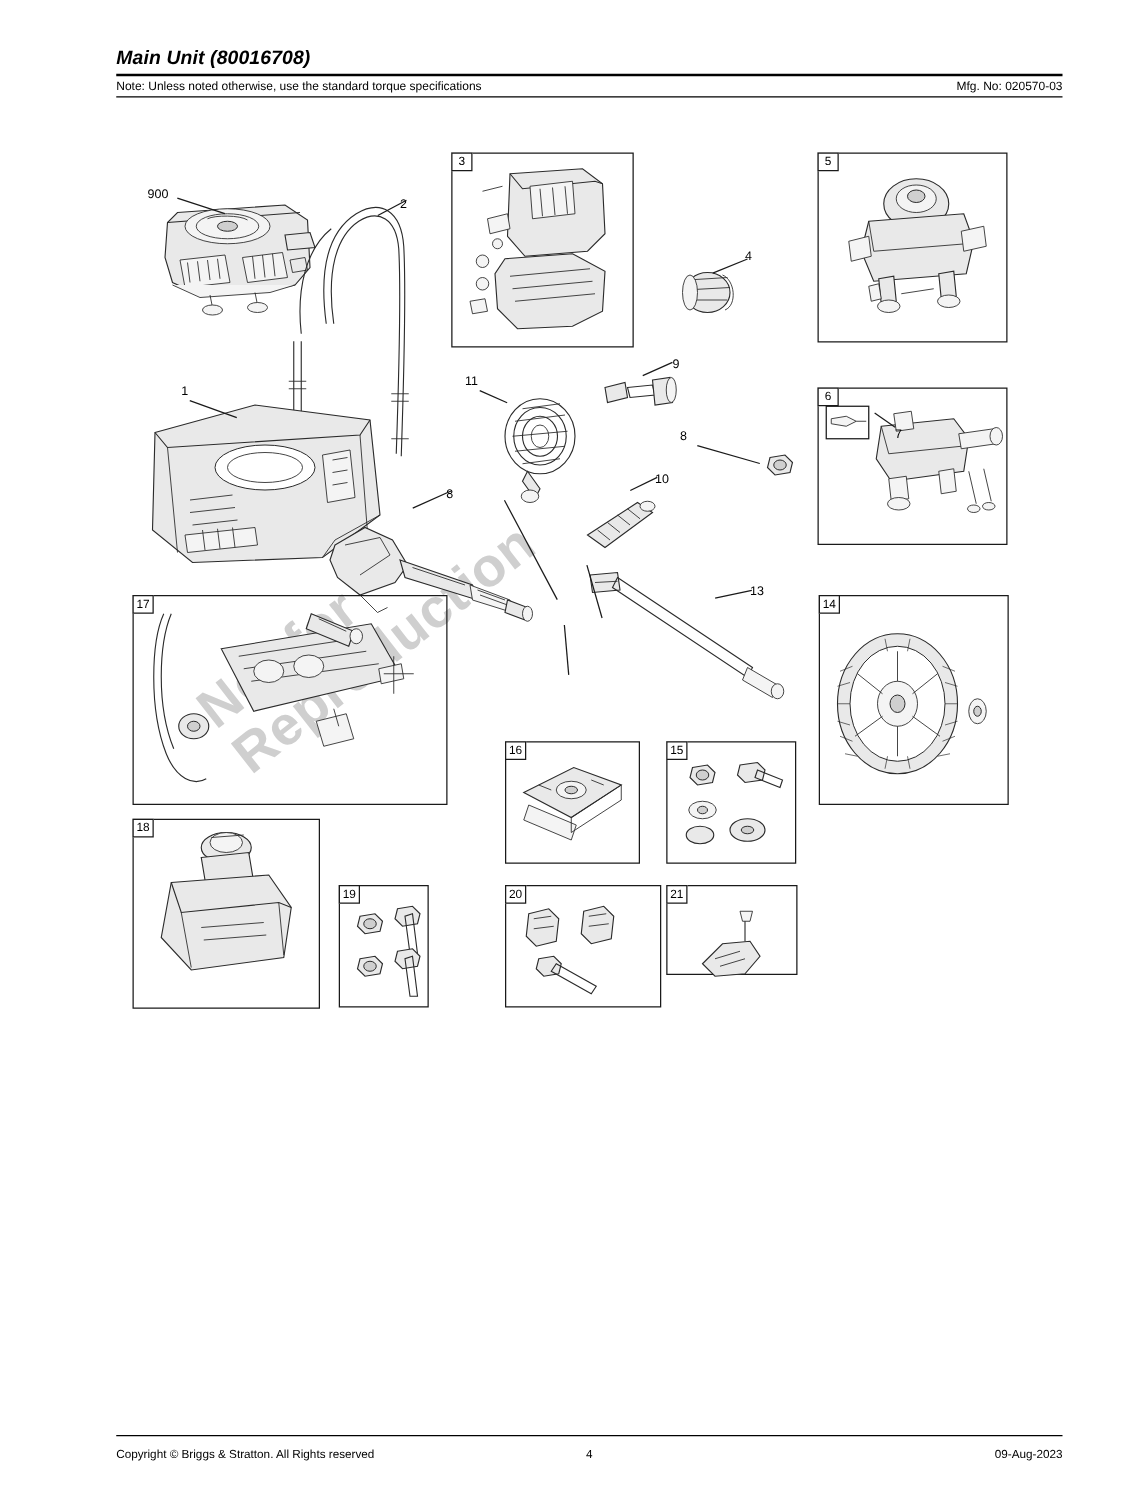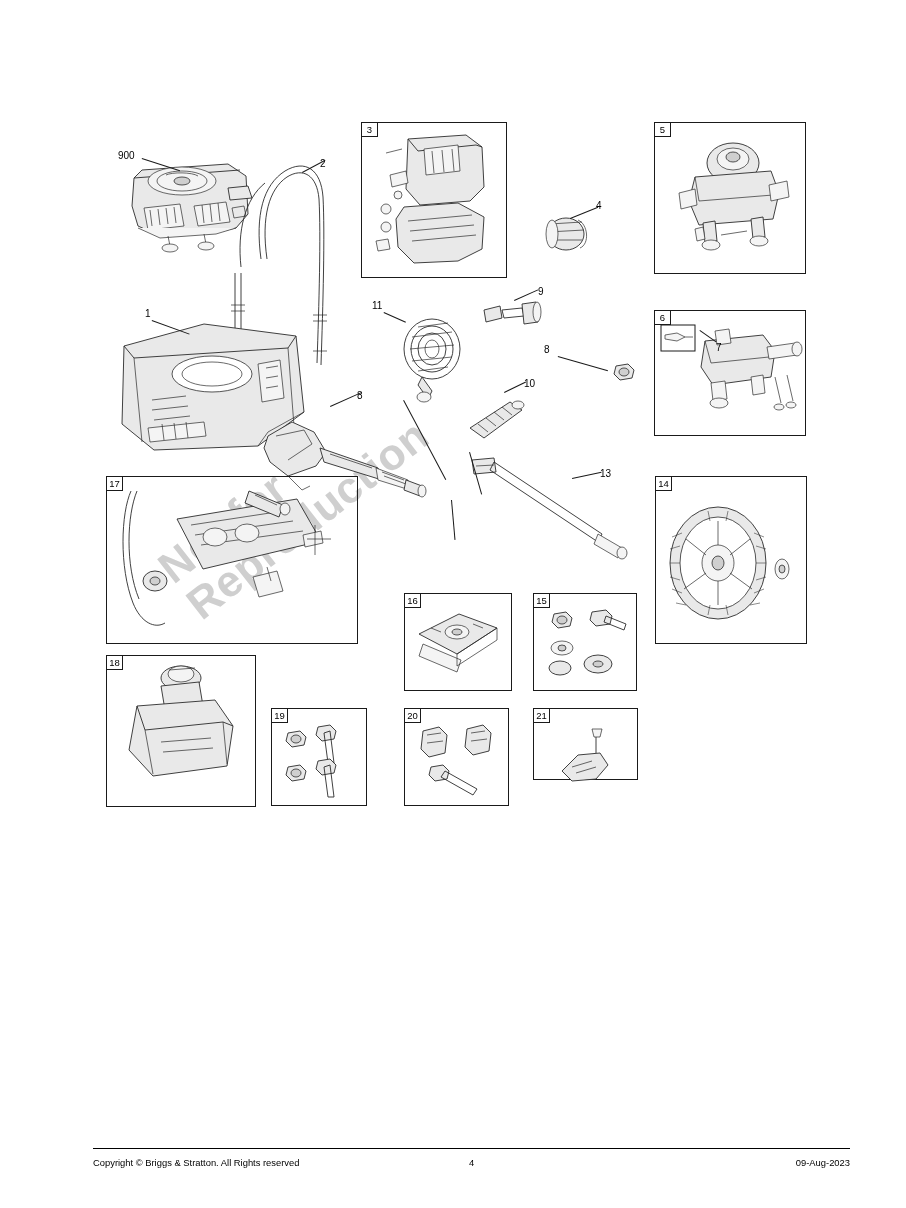--- a/index.html
+++ b/index.html
@@ -146,20 +146,29 @@
   .lnf2 { fill: #f4f4f4; stroke: #2b2b2b; stroke-width: 0.7; }
   .lnd { fill: #cfcfcf; stroke: #2b2b2b; stroke-width: 0.8; }
   .lnw { fill: #ffffff; stroke: #2b2b2b; stroke-width: 0.8; }
   .thin { fill:none; stroke:#2b2b2b; stroke-width:0.55; }
 </style>
 </head>
 <body>
 
 <div class="page">
 
+  <div class="header">
+    <div class="doc-title">Main Unit (80016708)</div>
+    <div class="title-rule"></div>
+    <div class="header-row">
+      <div>Note: Unless noted otherwise, use the standard torque specifications</div>
+      <div>Mfg. No: 020570-03</div>
+    </div>
+    <div class="note-rule"></div>
+  </div>
 
   <div class="diagram">
 
     <div class="watermark">
       <div>Not for</div>
       <div>Reproduction</div>
     </div>
 
     <div style="position:absolute;left:108px;top:48px;">
       <svg width="160" height="120" viewBox="0 0 160 120">
@@ -435,35 +444,35 @@
         <path class="ln2" d="M62 14 L88 12"></path>
         <path class="lnf" d="M54 30 L92 26 L96 50 L58 54 Z"></path>
         <path class="lnf" d="M30 50 L108 44 L126 70 L120 110 L46 120 L22 94 Z"></path>
         <path class="ln" d="M30 50 L38 74 L116 66 L126 70"></path>
         <path class="ln2" d="M38 74 L46 118"></path>
         <path class="ln2" d="M116 66 L120 108"></path>
         <path class="ln2" d="M54 86 L104 82 M56 96 L106 92"></path>
       </svg>
     </div>
 
-    <div class="box" style="left:271px;top:608px;width:96px;height:98px;padding-left:40px;">
+    <div class="box" style="left:271px;top:608px;width:72px;height:98px;padding-left:40px;">
       <div class="box-num">19</div>
       <svg width="88" height="98" viewBox="0 0 88 98" style="position:absolute;left:0;top:0;">
         <path class="lnf" d="M16 24 L28 22 L34 28 L32 36 L20 38 L14 32 Z"></path>
         <ellipse class="lnd" cx="24" cy="30" rx="5" ry="4"></ellipse>
         <path class="lnf" d="M46 18 L58 16 L64 22 L62 30 L50 32 L44 26 Z"></path>
         <path class="ln" d="M58 22 L62 54 L56 54 L52 24 Z"></path>
         <path class="lnf" d="M16 58 L28 56 L34 62 L32 70 L20 72 L14 66 Z"></path>
         <ellipse class="lnd" cx="24" cy="64" rx="5" ry="4"></ellipse>
         <path class="lnf" d="M46 52 L58 50 L64 56 L62 64 L50 66 L44 60 Z"></path>
         <path class="ln" d="M58 56 L62 88 L56 88 L52 58 Z"></path>
       </svg>
     </div>
 
-    <div class="box" style="left:404px;top:608px;width:105px;height:98px;">
+    <div class="box" style="left:404px;top:608px;width:125px;height:98px;">
       <div class="box-num">20</div>
       <svg width="105" height="98" viewBox="0 0 105 98" style="position:absolute;left:0;top:0;">
         <path class="lnf" d="M18 22 L34 18 L42 26 L40 44 L24 48 L16 40 Z"></path>
         <path class="ln2" d="M22 26 L36 24 M22 34 L38 32"></path>
         <path class="lnf" d="M62 20 L78 16 L86 24 L84 42 L68 46 L60 38 Z"></path>
         <path class="ln2" d="M66 24 L80 22 M66 32 L82 30"></path>
         <path class="lnf" d="M26 58 L38 56 L44 62 L42 70 L30 72 L24 66 Z"></path>
         <path class="ln" d="M40 62 L72 80 L68 86 L36 68 Z"></path>
       </svg>
     </div>

